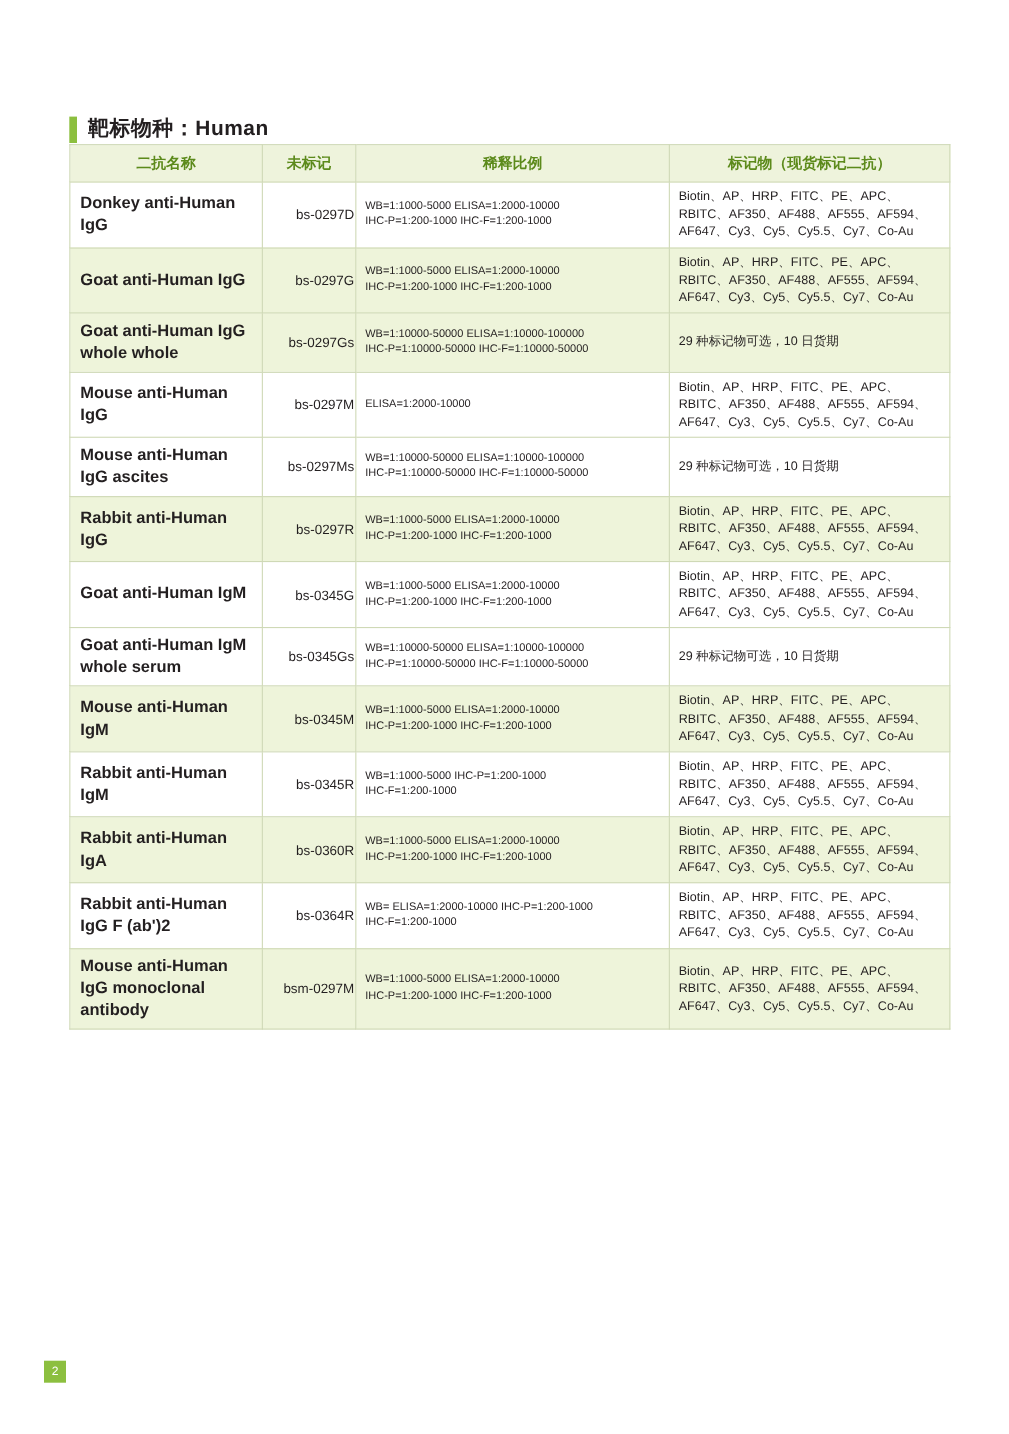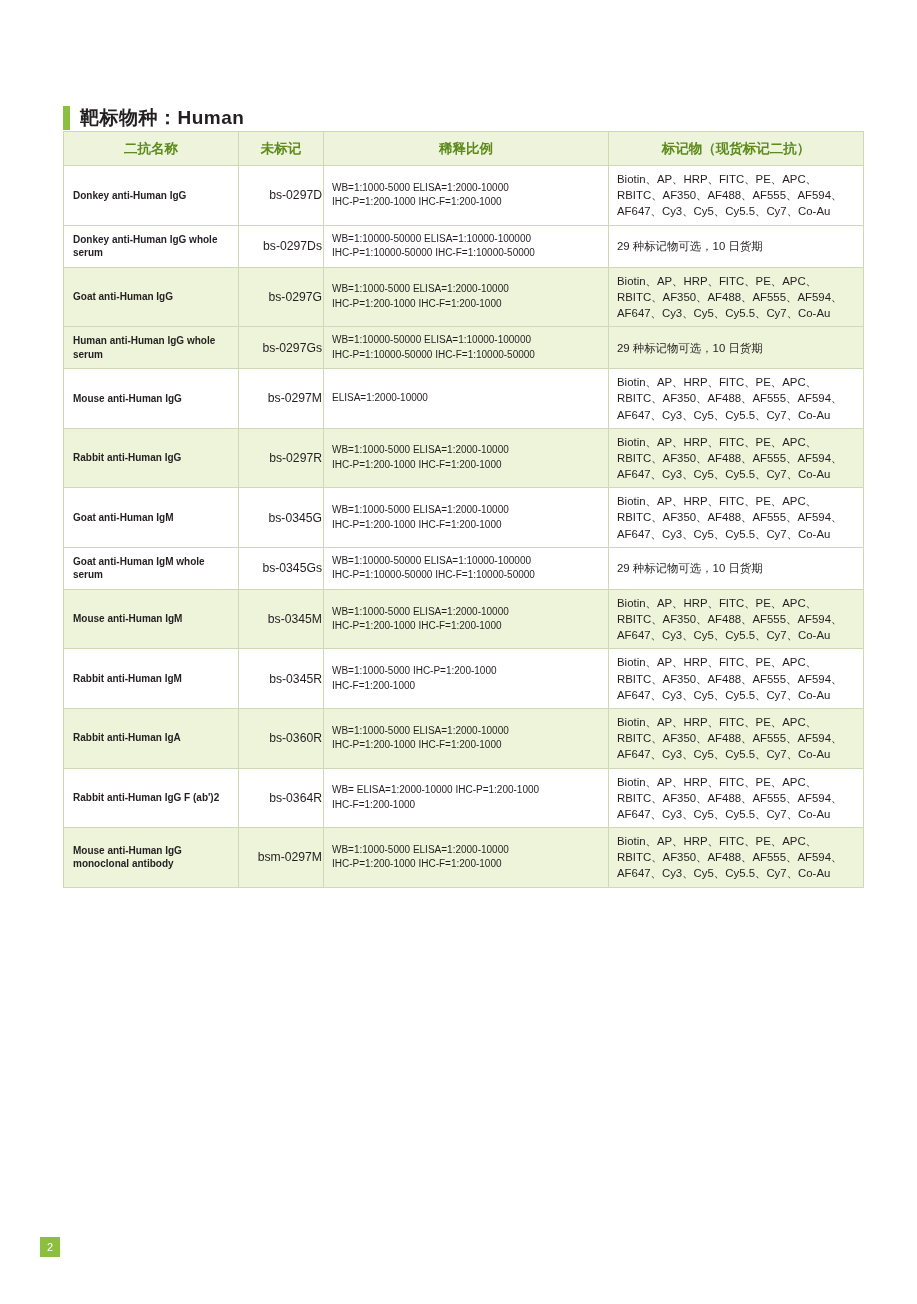--- a/index.html
+++ b/index.html
@@ -67,21 +67,21 @@
     padding: 2px 4px;
     text-align: center;
     border: 1px solid #cfd9b6;
   }
   col.c1 { width: 175px; }
   col.c2 { width: 85px; }
   col.c3 { width: 285px; }
   col.c4 { width: 255px; }
 
   td.name {
-    font-size: 10px;
+    font-size: 15px;
     font-weight: bold;
     padding: 6px 9px;
     line-height: 1.35;
     color: #231f20;
   }
   td.code {
     font-size: 12.2px;
     text-align: right;
     color: #231f20;
   }
@@ -151,67 +151,67 @@
           <td class="dil">
             <span class="line-sep">WB=1:1000-5000  ELISA=1:2000-10000</span>
             <span class="line-sep">IHC-P=1:200-1000  IHC-F=1:200-1000</span>
           </td>
           <td class="mark">
             <span class="line-sep">Biotin、AP、HRP、FITC、PE、APC、</span>
             <span class="line-sep">RBITC、AF350、AF488、AF555、AF594、</span>
             <span class="line-sep">AF647、Cy3、Cy5、Cy5.5、Cy7、Co-Au</span>
           </td>
         </tr>
-        <tr class="plain">
-          <td class="name">Donkey anti-Human IgG whole serum</td>
-          <td class="code">bs-0297Ds</td>
+        <tr class="shade">
+          <td class="name">Goat anti-Human IgG</td>
+          <td class="code">bs-0297G</td>
+          <td class="dil">
+            <span class="line-sep">WB=1:1000-5000  ELISA=1:2000-10000</span>
+            <span class="line-sep">IHC-P=1:200-1000  IHC-F=1:200-1000</span>
+          </td>
+          <td class="mark">
+            <span class="line-sep">Biotin、AP、HRP、FITC、PE、APC、</span>
+            <span class="line-sep">RBITC、AF350、AF488、AF555、AF594、</span>
+            <span class="line-sep">AF647、Cy3、Cy5、Cy5.5、Cy7、Co-Au</span>
+          </td>
+        </tr>
+        <tr class="shade">
+          <td class="name">Goat anti-Human IgG whole whole</td>
+          <td class="code">bs-0297Gs</td>
           <td class="dil">
             <span class="line-sep">WB=1:10000-50000  ELISA=1:10000-100000</span>
             <span class="line-sep">IHC-P=1:10000-50000  IHC-F=1:10000-50000</span>
           </td>
           <td class="mark">
             <span class="line-sep">29 种标记物可选，10 日货期</span>
           </td>
         </tr>
-        <tr class="shade">
-          <td class="name">Goat anti-Human IgG</td>
-          <td class="code">bs-0297G</td>
-          <td class="dil">
-            <span class="line-sep">WB=1:1000-5000  ELISA=1:2000-10000</span>
-            <span class="line-sep">IHC-P=1:200-1000  IHC-F=1:200-1000</span>
-          </td>
-          <td class="mark">
-            <span class="line-sep">Biotin、AP、HRP、FITC、PE、APC、</span>
-            <span class="line-sep">RBITC、AF350、AF488、AF555、AF594、</span>
-            <span class="line-sep">AF647、Cy3、Cy5、Cy5.5、Cy7、Co-Au</span>
-          </td>
-        </tr>
-        <tr class="shade">
-          <td class="name">Human anti-Human IgG whole serum</td>
-          <td class="code">bs-0297Gs</td>
+        <tr class="plain">
+          <td class="name">Mouse anti-Human IgG</td>
+          <td class="code">bs-0297M</td>
+          <td class="dil">
+            <span class="line-sep">ELISA=1:2000-10000</span>
+          </td>
+          <td class="mark">
+            <span class="line-sep">Biotin、AP、HRP、FITC、PE、APC、</span>
+            <span class="line-sep">RBITC、AF350、AF488、AF555、AF594、</span>
+            <span class="line-sep">AF647、Cy3、Cy5、Cy5.5、Cy7、Co-Au</span>
+          </td>
+        </tr>
+        <tr class="plain">
+          <td class="name">Mouse anti-Human IgG ascites</td>
+          <td class="code">bs-0297Ms</td>
           <td class="dil">
             <span class="line-sep">WB=1:10000-50000  ELISA=1:10000-100000</span>
             <span class="line-sep">IHC-P=1:10000-50000  IHC-F=1:10000-50000</span>
           </td>
           <td class="mark">
             <span class="line-sep">29 种标记物可选，10 日货期</span>
           </td>
         </tr>
-        <tr class="plain">
-          <td class="name">Mouse anti-Human IgG</td>
-          <td class="code">bs-0297M</td>
-          <td class="dil">
-            <span class="line-sep">ELISA=1:2000-10000</span>
-          </td>
-          <td class="mark">
-            <span class="line-sep">Biotin、AP、HRP、FITC、PE、APC、</span>
-            <span class="line-sep">RBITC、AF350、AF488、AF555、AF594、</span>
-            <span class="line-sep">AF647、Cy3、Cy5、Cy5.5、Cy7、Co-Au</span>
-          </td>
-        </tr>
         <tr class="shade">
           <td class="name">Rabbit anti-Human IgG</td>
           <td class="code">bs-0297R</td>
           <td class="dil">
             <span class="line-sep">WB=1:1000-5000  ELISA=1:2000-10000</span>
             <span class="line-sep">IHC-P=1:200-1000  IHC-F=1:200-1000</span>
           </td>
           <td class="mark">
             <span class="line-sep">Biotin、AP、HRP、FITC、PE、APC、</span>
             <span class="line-sep">RBITC、AF350、AF488、AF555、AF594、</span>

